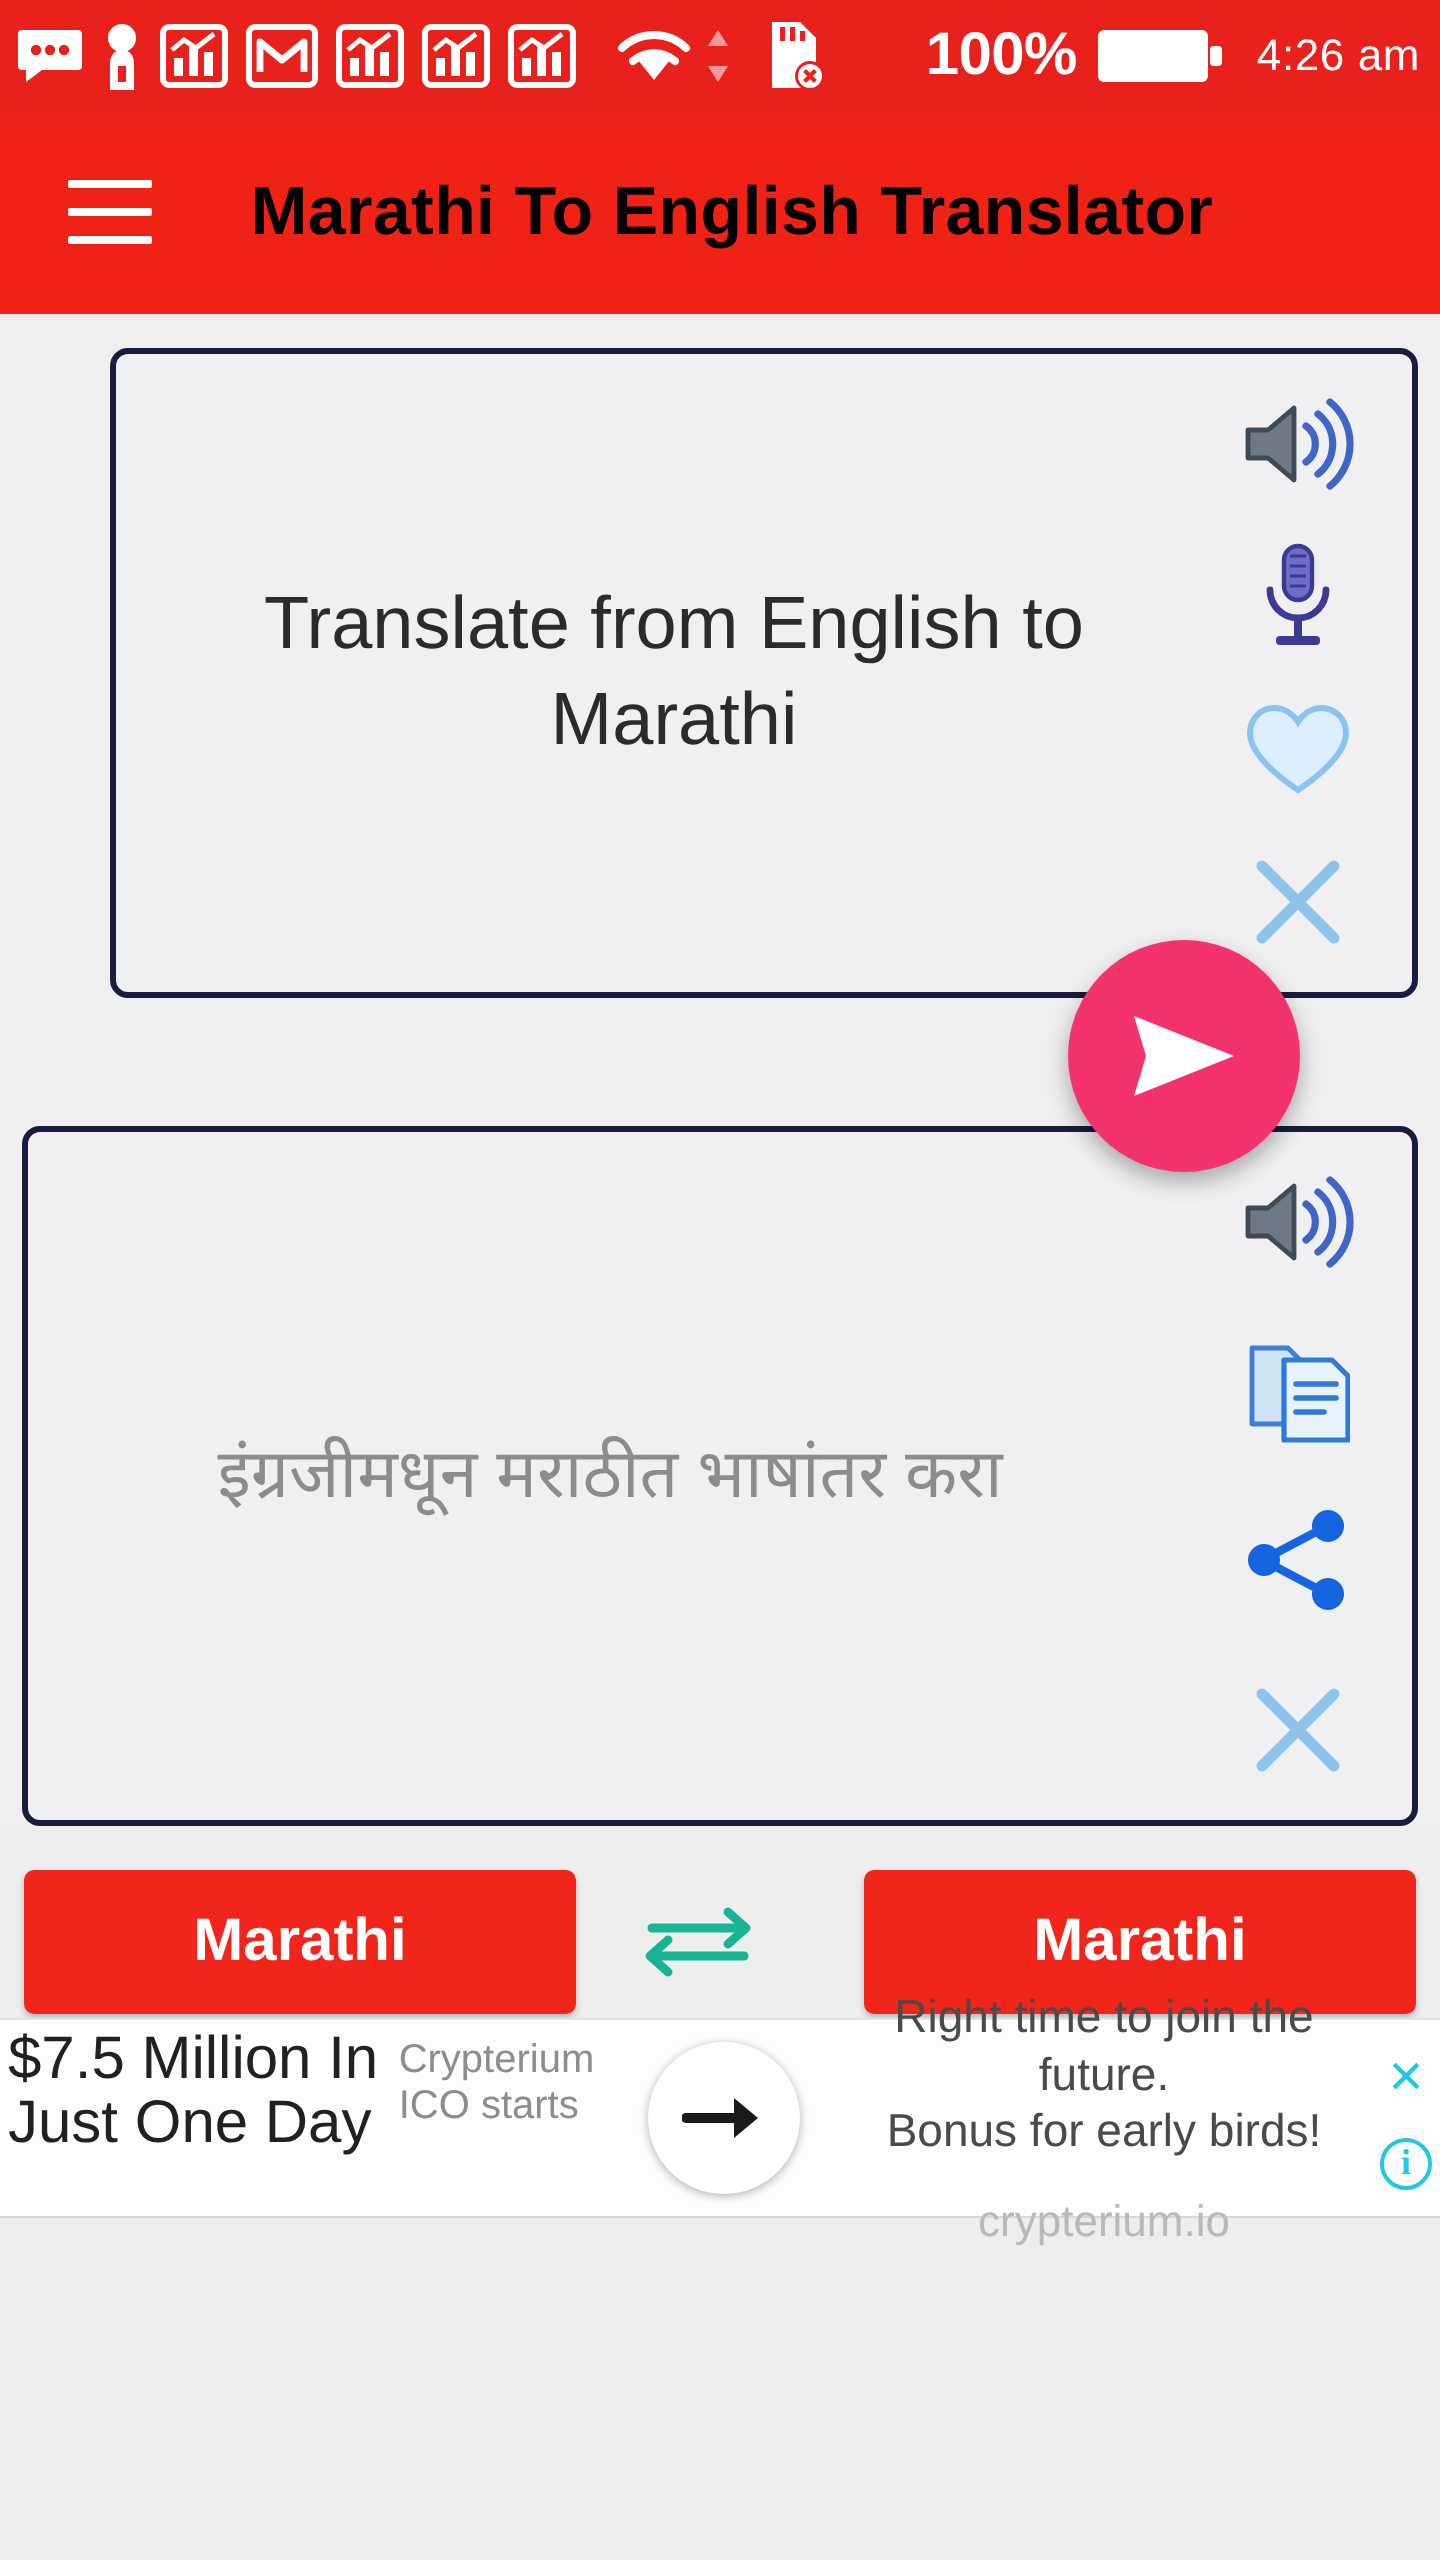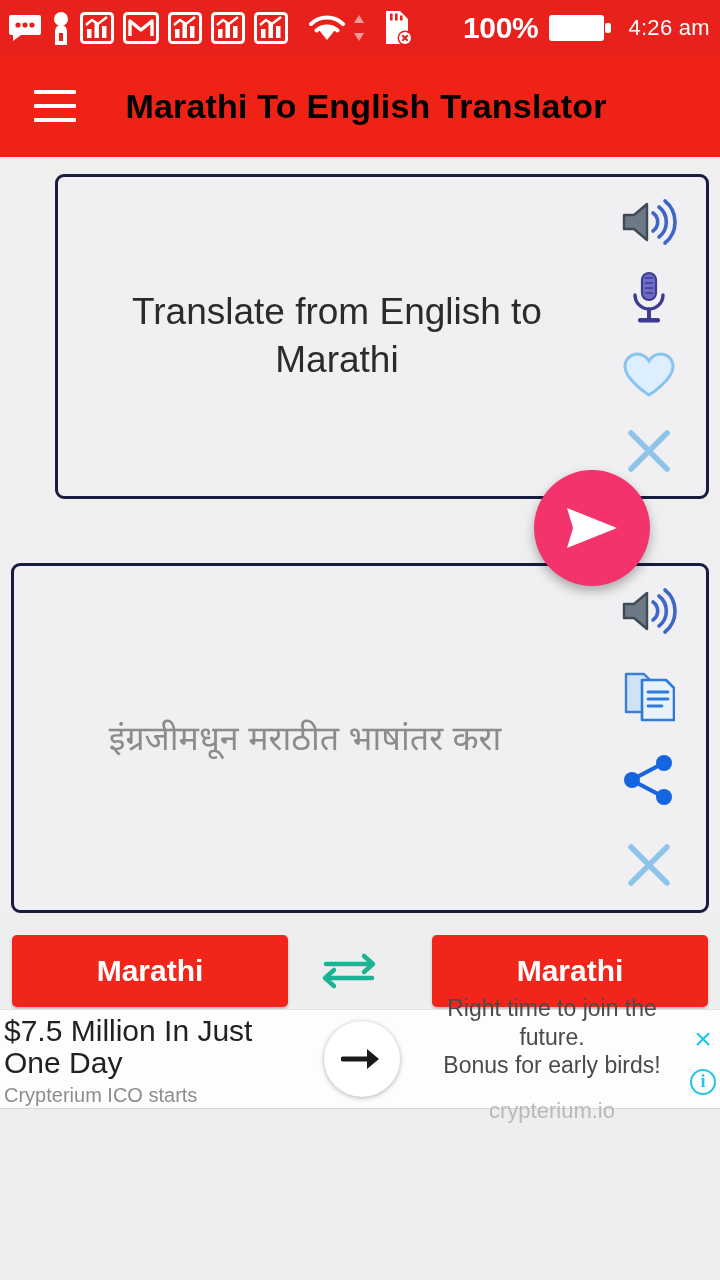--- a/index.html
+++ b/index.html
@@ -131,21 +131,21 @@
     position: absolute;
     left: 0; right: 0; top: 1009px;
     height: 100px;
     background: #fdfdfd;
     display: flex; align-items: stretch;
     border-top: 1px solid #e2e2e2;
     border-bottom: 1px solid #d8d8d8;
   }
   .ad-left {
     width: 300px; padding: 4px 0 0 4px;
-    display: flex; flex-direction: column; justify-content: center;
+    display: flex; flex-direction: row; justify-content: center;
   }
   .ad-head {
     font-size: 30px; color: #212121; line-height: 1.06; font-weight: 400;
   }
   .ad-sub { font-size: 20px; color: #8d8d8d; margin-top: 5px; }
   .ad-mid {
     width: 124px; display: flex; align-items: center; justify-content: center;
   }
   .ad-arrow {
     width: 76px; height: 76px; border-radius: 50%;

